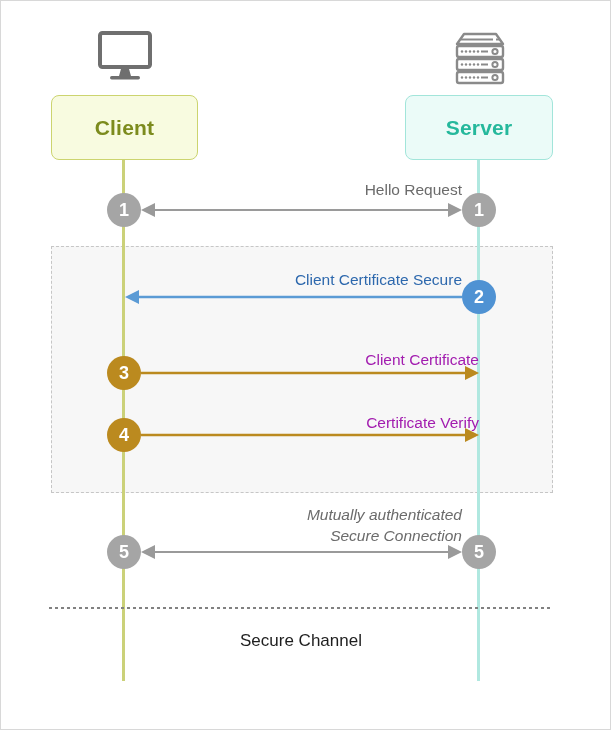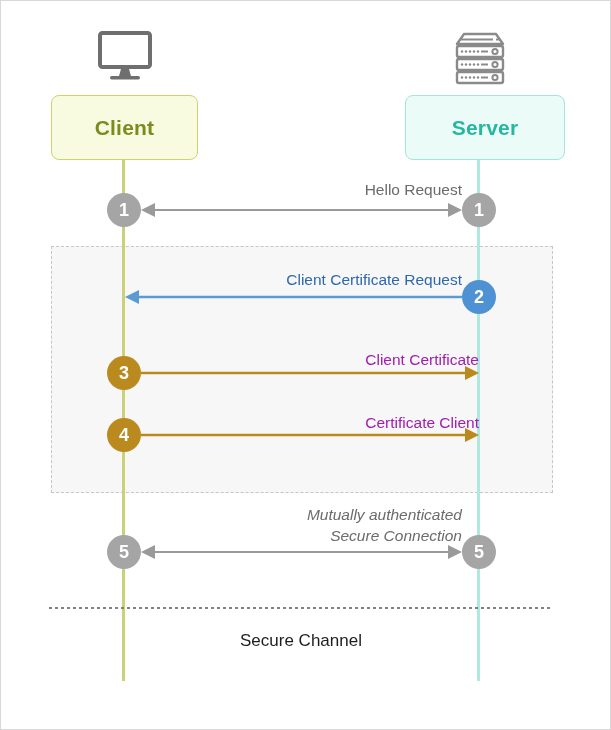--- a/index.html
+++ b/index.html
@@ -9,21 +9,21 @@
     font-family:"Liberation Sans", sans-serif;
   }
   .abs{position:absolute;}
   
   .actor-box{
     box-sizing:border-box;border-radius:8px;border:1px solid;
     display:flex;align-items:center;justify-content:center;
     font-size:21px;font-weight:bold;letter-spacing:.2px;z-index:3;
   }
   .client-box{left:50px;top:94px;width:147px;height:65px;background:#f8fbe0;border-color:#ccd46f;color:#7c8b1d;}
-  .server-box{left:404px;top:94px;width:160px;height:65px;background:#ebfbf8;border-color:#a2e5da;color:#25b89c;}
+  .server-box{left:404px;top:94px;width:148px;height:65px;background:#ebfbf8;border-color:#a2e5da;color:#25b89c;}
   
   .lifeline{width:3px;top:159px;height:521px;z-index:1;}
   .client-lifeline{left:121px;background:#cbd179;}
   .server-lifeline{left:476px;background:#b0e8e0;}
   
   .auth-region{
     left:50px;top:245px;width:502px;height:247px;z-index:0;
     background:#f7f7f7;border:1px dashed #c6c6c6;box-sizing:border-box;
   }
   
@@ -131,35 +131,35 @@
 
   <div class="abs msg-label msg-gray msg1-label">Hello Request</div>
   <svg class="abs arrow a1" width="321" height="18">
     <line x1="12" y1="9" x2="309" y2="9" stroke="#9a9a9a" stroke-width="2"></line>
     <polygon points="0,9 14,2 14,16" fill="#9a9a9a"></polygon>
     <polygon points="321,9 307,2 307,16" fill="#9a9a9a"></polygon>
   </svg>
   <div class="abs badge badge-gray b1c">1</div>
   <div class="abs badge badge-gray b1s">1</div>
 
-  <div class="abs msg-label msg-blue msg2-label">Client Certificate Request</div>
+  <div class="abs msg-label msg-blue msg2-label">Client Certificate Secure</div>
   <svg class="abs arrow a2" width="337" height="18">
     <line x1="12" y1="9" x2="337" y2="9" stroke="#5b9bd5" stroke-width="2.5"></line>
     <polygon points="0,9 14,2 14,16" fill="#5b9bd5"></polygon>
   </svg>
   <div class="abs badge badge-blue b2">2</div>
 
   <div class="abs msg-label msg-gold msg3-label">Client Certificate</div>
   <svg class="abs arrow a3" width="338" height="18">
     <line x1="0" y1="9" x2="326" y2="9" stroke="#bb8a1f" stroke-width="2.5"></line>
     <polygon points="338,9 324,2 324,16" fill="#bb8a1f"></polygon>
   </svg>
   <div class="abs badge badge-gold b3">3</div>
 
-  <div class="abs msg-label msg-gold msg4-label">Certificate Client</div>
+  <div class="abs msg-label msg-gold msg4-label">Certificate Verify</div>
   <svg class="abs arrow a4" width="338" height="18">
     <line x1="0" y1="9" x2="326" y2="9" stroke="#bb8a1f" stroke-width="2.5"></line>
     <polygon points="338,9 324,2 324,16" fill="#bb8a1f"></polygon>
   </svg>
   <div class="abs badge badge-gold b4">4</div>
 
   <div class="abs msg-label msg-gray msg5-label">
     <span>Mutually authenticated</span><br>
     <span>Secure Connection</span>
   </div>

